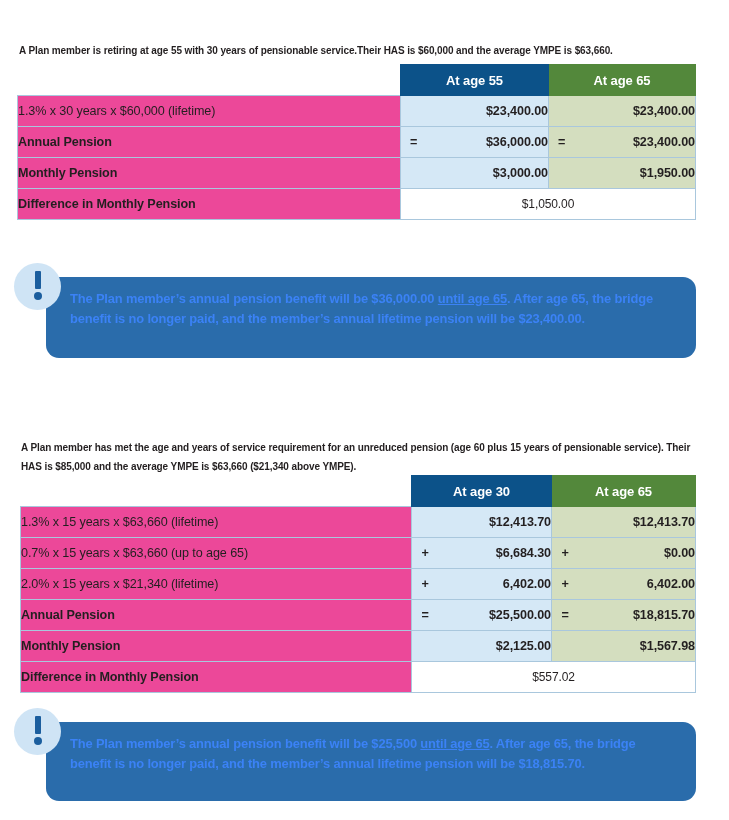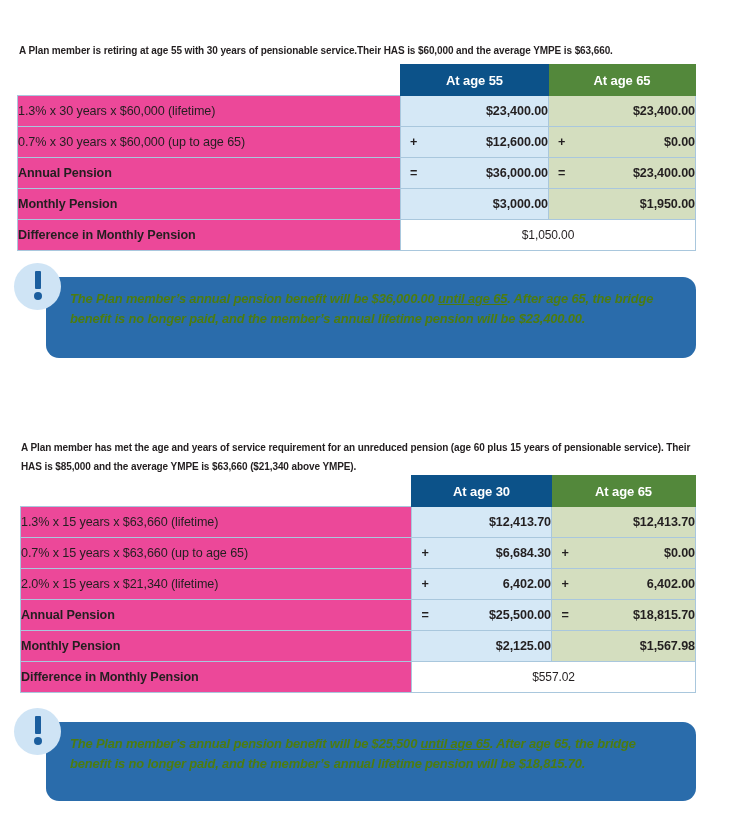--- a/index.html
+++ b/index.html
@@ -155,22 +155,21 @@
     bottom: 0;
     background: #2a6cab;
     border-radius: 13px;
     z-index: 1;
   }
   .callout-text {
     position: absolute;
     left: 56px;
     top: 26px;
     right: 22px;
-    color: #4d7c0f;
-    font-style: italic;
+    color: #3b82f6;
     font-weight: 700;
     font-size: 12.9px;
     line-height: 19.5px;
     letter-spacing: -0.15px;
     z-index: 3;
   }
   .callout-text u { text-decoration: underline; }
 </style>
 </head>
 <body>
@@ -196,27 +195,20 @@
     </thead>
     <tbody>
       <tr>
         <td class="lbl">1.3% x 30 years x $60,000 (lifetime)</td>
         <td class="op"></td>
         <td class="val">$23,400.00</td>
         <td class="op green"></td>
         <td class="val green">$23,400.00</td>
       </tr>
       <tr>
-        <td class="lbl">0.7% x 30 years x $60,000 (up to age 65)</td>
-        <td class="op">+</td>
-        <td class="val">$12,600.00</td>
-        <td class="op green">+</td>
-        <td class="val green">$0.00</td>
-      </tr>
-      <tr>
         <td class="lbl bold">Annual Pension</td>
         <td class="op">=</td>
         <td class="val">$36,000.00</td>
         <td class="op green">=</td>
         <td class="val green">$23,400.00</td>
       </tr>
       <tr>
         <td class="lbl bold">Monthly Pension</td>
         <td class="op"></td>
         <td class="val">$3,000.00</td>

